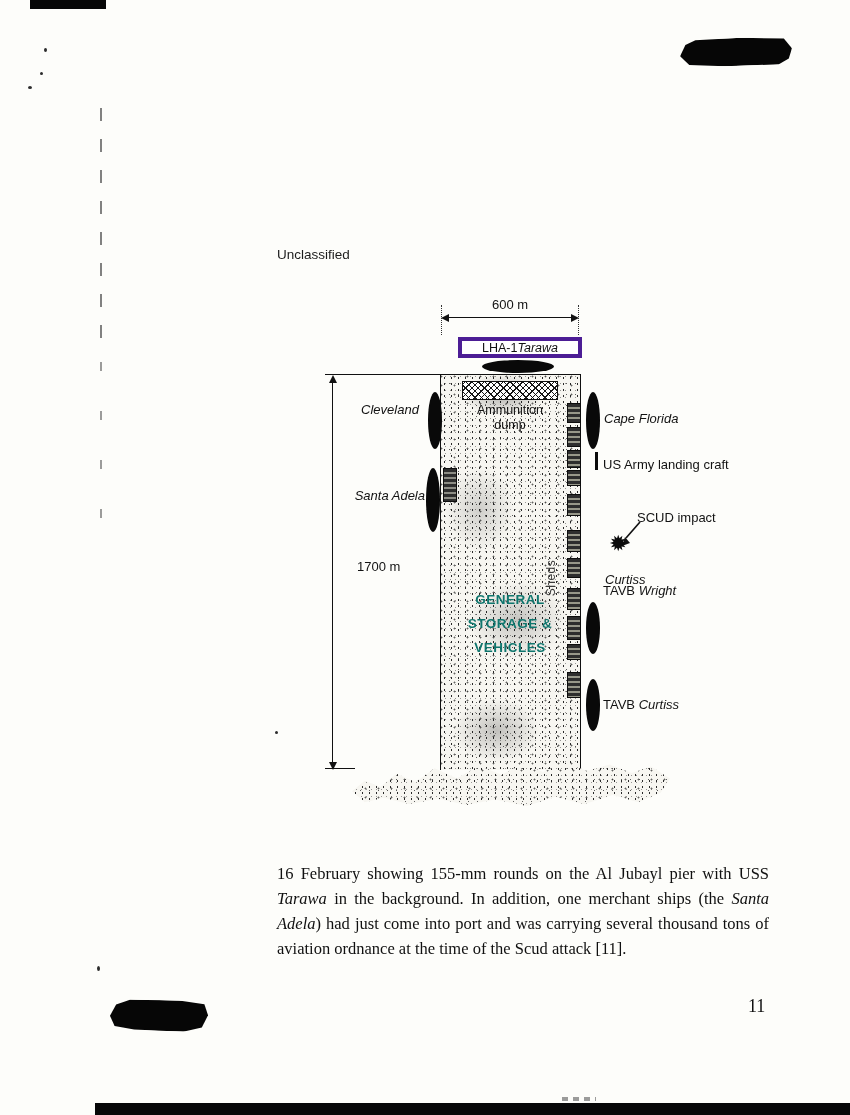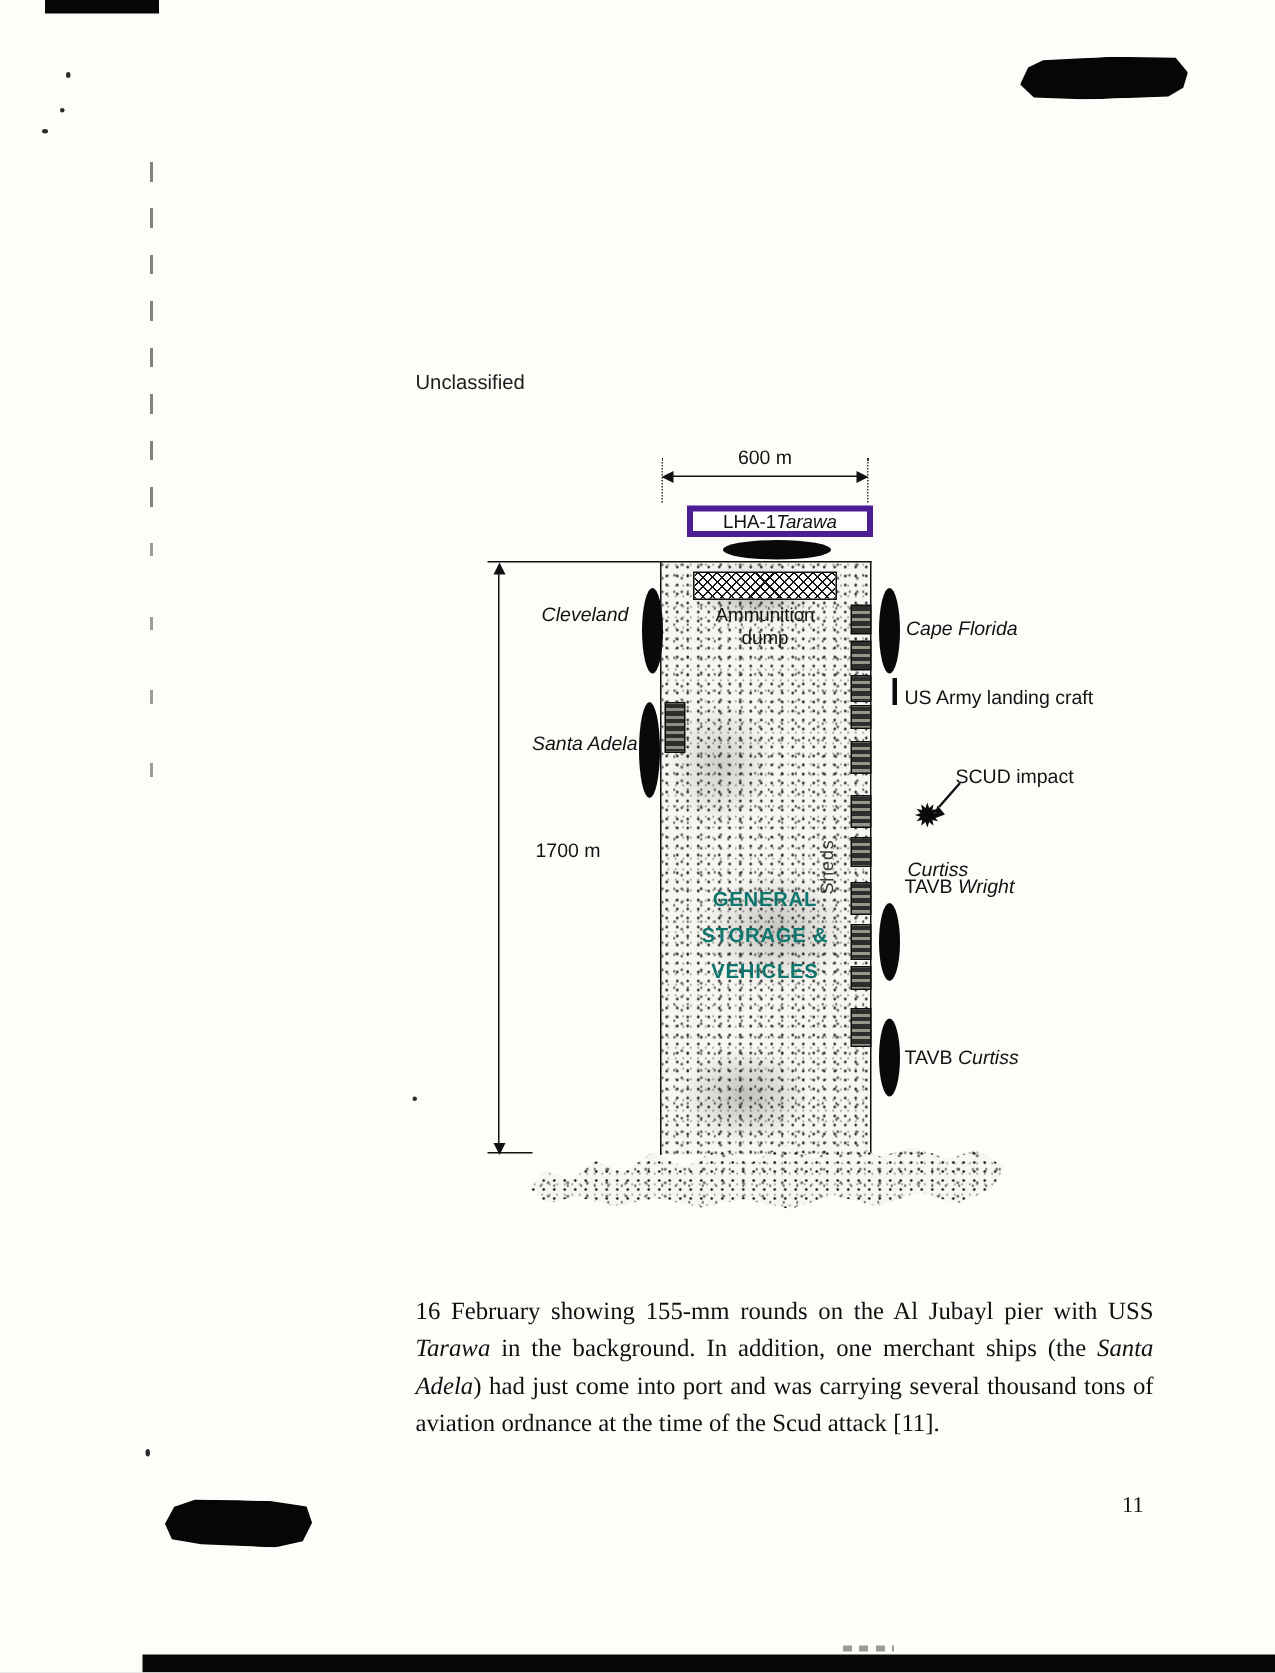--- a/index.html
+++ b/index.html
@@ -28,21 +28,21 @@
 
   
   .body-text { position:absolute; font-size:16.5px; line-height:25px; text-align:justify; color:#101010; }
   .top-para { left:277px; top:100px; width:487px; }
   .bottom-para { left:277px; top:861px; width:492px; }
   .it { font-style:italic; }
   .caption { position:absolute; left:277px; top:219px; font-family:"Liberation Sans",sans-serif;
     font-size:14px; color:#1c1c1c; white-space:pre; }
   .classification { position:absolute; left:277px; top:247px; font-family:"Liberation Sans",sans-serif;
     font-size:13.5px; color:#1c1c1c; }
-  .page-number { position:absolute; left:748px; top:996px; font-size:15px; color:#101010; }
+  .page-number { position:absolute; left:748px; top:996px; font-size:18px; color:#101010; }
 
   
   .diagram { position:absolute; inset:0; }
   .lbl { position:absolute; font-family:"Liberation Sans",sans-serif; font-size:13px;
     color:#131313; white-space:nowrap; line-height:1.15; }
   .stipple {
     background-color:#f7f6f1;
     background-image:
       radial-gradient(circle, rgba(18,18,18,.9) .7px, transparent 1px),
       radial-gradient(circle, rgba(55,55,55,.8) .6px, transparent .95px),

